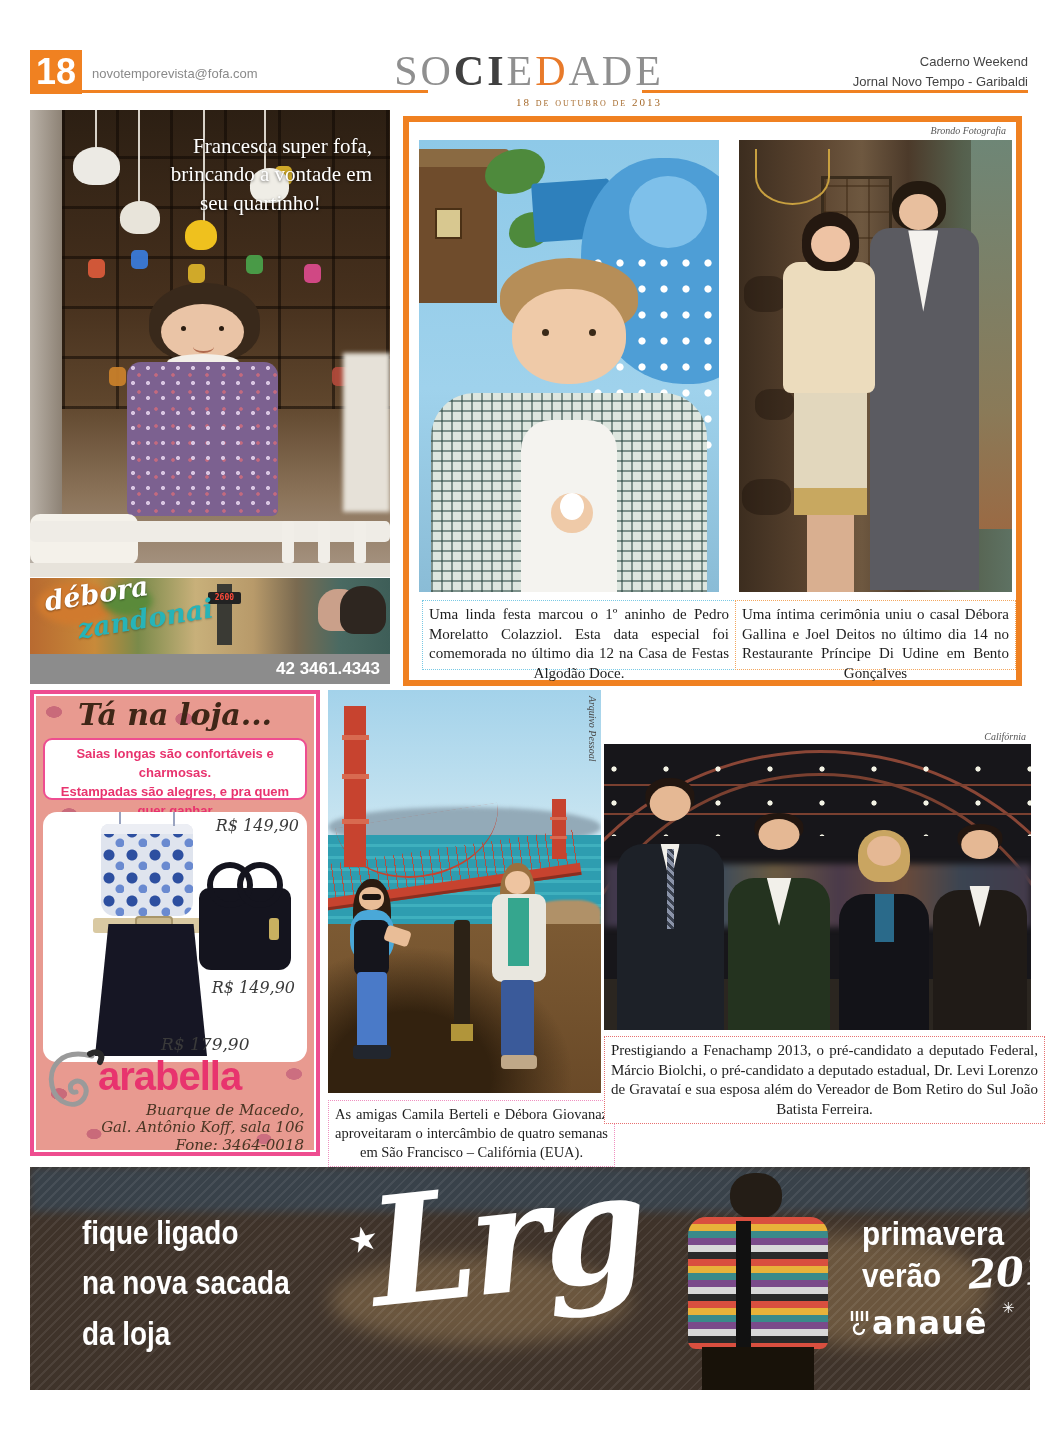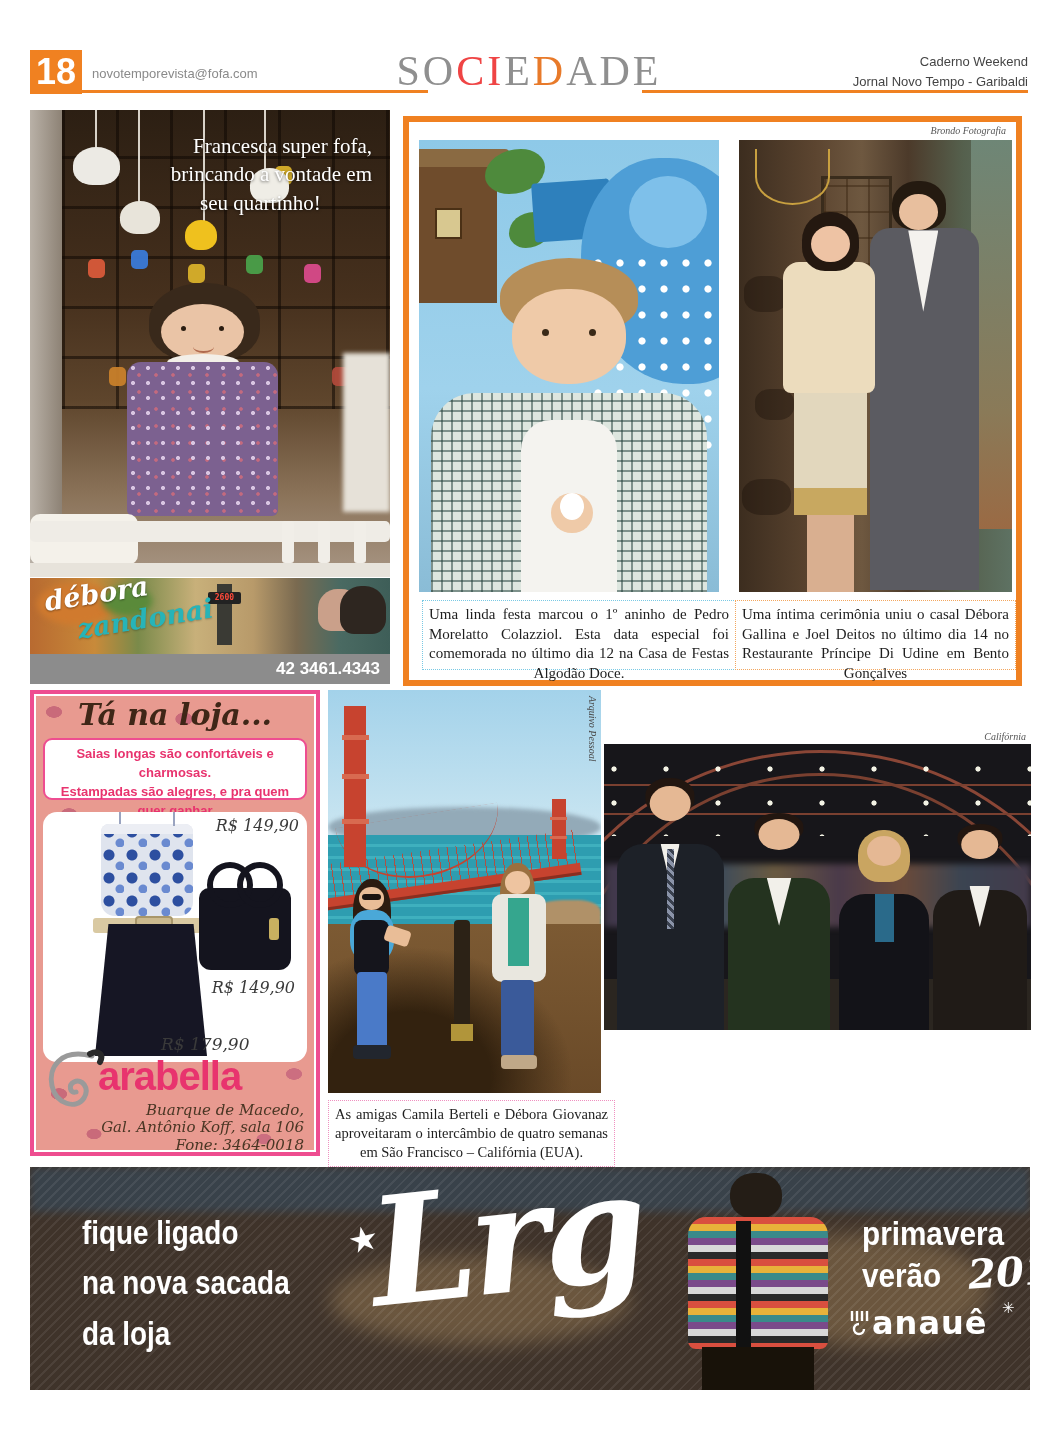--- a/index.html
+++ b/index.html
@@ -253,21 +253,22 @@
 </style>
 </head>
 <body>
 
 <div id="page">
 
   <div class="abs pgnum">18</div>
   <div class="abs email">novotemporevista@fofa.com</div>
   <div class="abs rule left"></div>
   <div class="abs rule right"></div>
-  <div class="abs sec-title"><span style="color: rgb(143, 143, 143);">SO</span><span style="color: #ef4444;">CI</span><span style="color: rgb(143, 143, 143);">E</span><span style="color: rgb(232, 122, 42);">D</span><span style="color: rgb(143, 143, 143);">ADE</span></div>
+  <div class="abs sec-title"><span style="color: rgb(143, 143, 143);">SO</span><span style="color: #404040; font-weight: bold;">CI</span><span style="color: rgb(143, 143, 143);">E</span><span style="color: rgb(232, 122, 42);">D</span><span style="color: rgb(143, 143, 143);">ADE</span></div>
+  <div class="abs sec-date">18 de Outubro de 2013</div>
   <div class="abs edition">
     <div>Caderno Weekend</div>
     <div>Jornal Novo Tempo - Garibaldi</div>
   </div>
 
   <div class="photo ph-girl">
     <div class="abs gp-grid"></div>
     <div class="abs gp-wall"></div>
     <span class="toy" style="left:16%;top:32%;background:#d85a3a"></span>
     <span class="toy" style="left:28%;top:30%;background:#3a7ad8"></span>
@@ -468,20 +469,21 @@
       <span class="torso"></span>
         <span class="blouse"></span>
     </div>
     <div class="fig f4">
       <span class="hair" style="top:0;width:48%;height:13%"></span>
       <span class="head" style="top:3%;width:40%;height:14%"></span>
       <span class="torso"></span>
         <span class="shirt" style="bottom:50%;width:22%;height:20%"></span>
     </div>
   </div>
+  <div class="abs cap fen-cap">Prestigiando a Fenachamp 2013, o pré-candidato a deputado Federal, Márcio Biolchi, o pré-candidato a deputado estadual, Dr. Levi Lorenzo de Gravataí e sua esposa além do Vereador de Bom Retiro do Sul João Batista Ferreira.</div>
 
   <div class="photo banner">
     <div class="abs bn-sky"></div>
     <div class="bn-blob" style="left:30%;top:40%;width:30%;height:40%"></div>
     <div class="bn-blob" style="left:70%;top:30%;width:26%;height:50%"></div>
     <div class="abs bn-stripes"></div>
     <div class="abs bn-tag">
       <div>fique ligado</div>
       <div>na nova sacada</div>
       <div>da loja</div>

